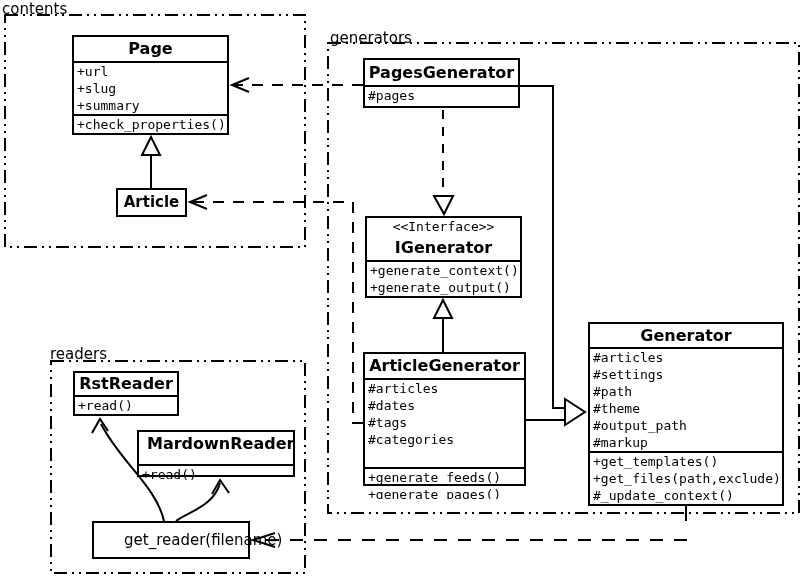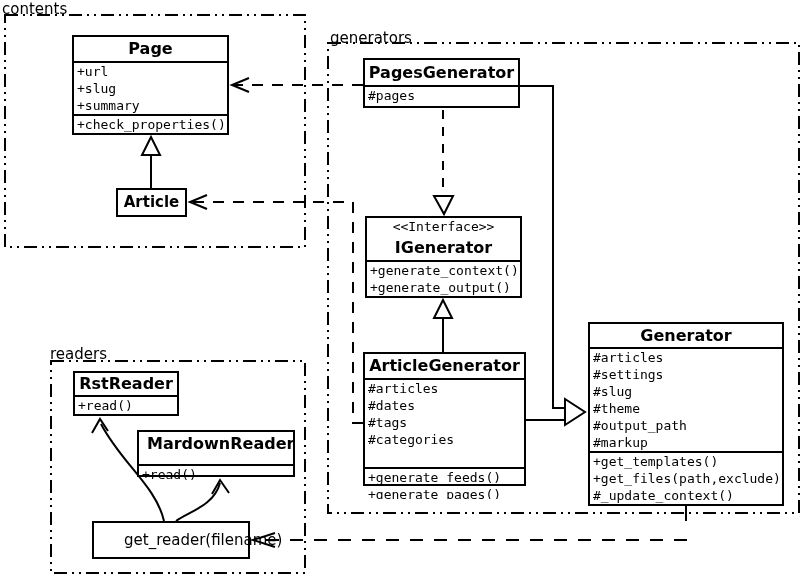--- a/index.html
+++ b/index.html
@@ -110,21 +110,21 @@
       <div>+generate_feeds()</div>
       <div>+generate_pages()</div>
     </div>
   </div>
 
   <div class="uml-class" style="left:588px;top:322px;width:196px;height:184px;">
     <div class="uml-title" style="height:23px;line-height:23px;">Generator</div>
     <div class="uml-sec" style="height:104px;">
       <div>#articles</div>
       <div>#settings</div>
-      <div>#slug</div>
+      <div>#path</div>
       <div>#theme</div>
       <div>#output_path</div>
       <div>#markup</div>
     </div>
     <div class="uml-sec" style="height:53px;">
       <div>+get_templates()</div>
       <div>+get_files(path,exclude)</div>
       <div>#_update_context()</div>
     </div>
   </div>

